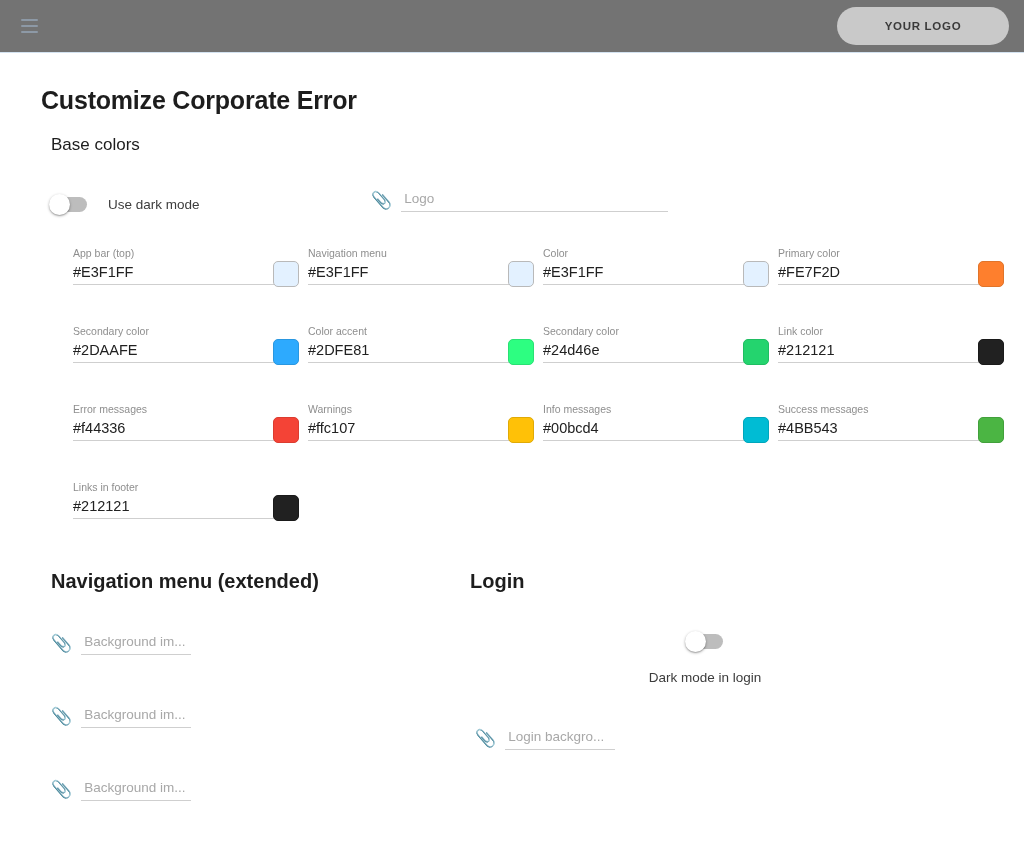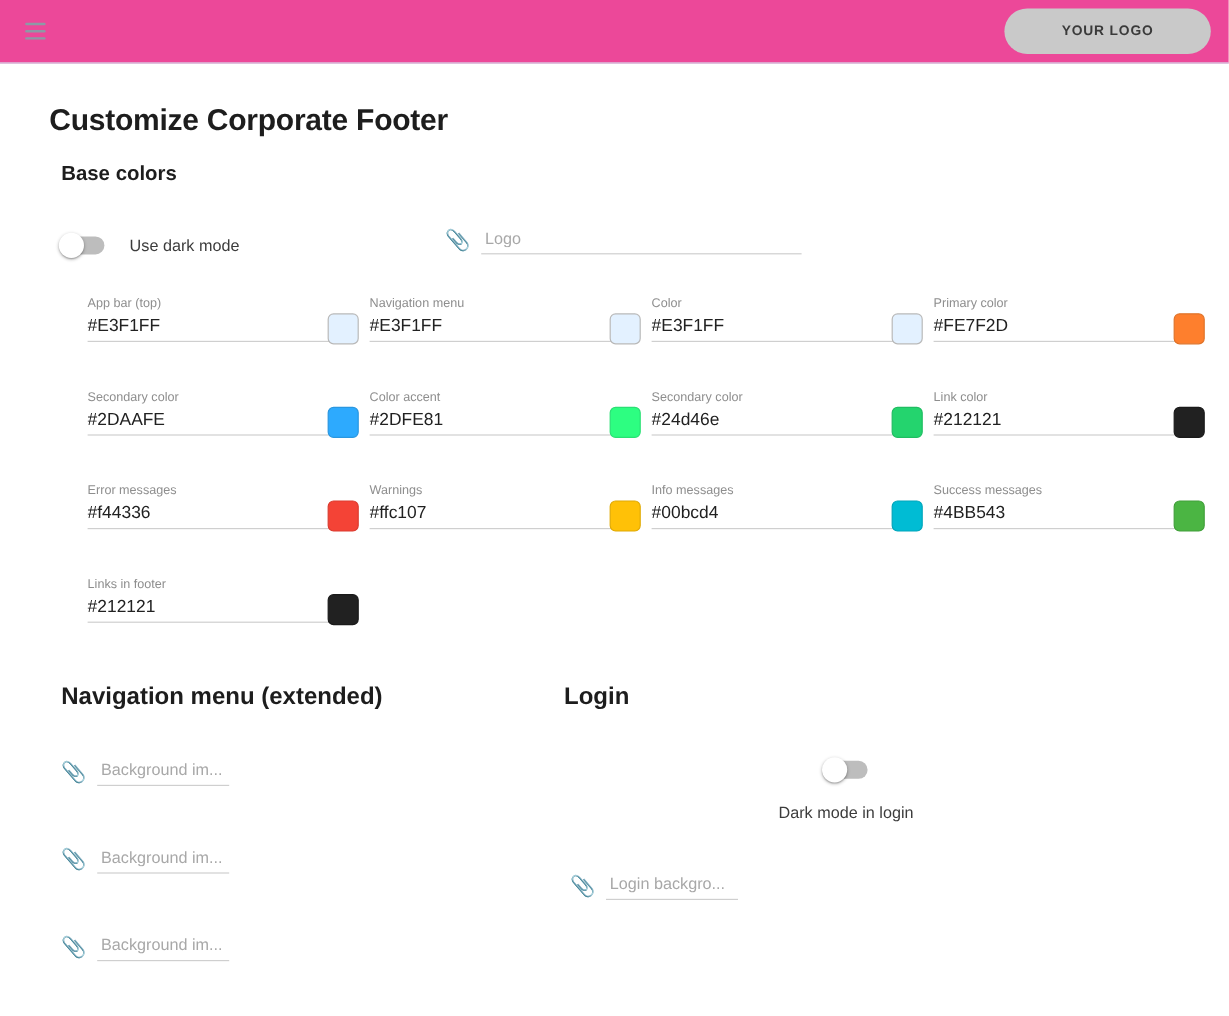--- a/index.html
+++ b/index.html
@@ -8,21 +8,21 @@
     width: 1024px; height: 847px;
     background: #ffffff;
     font-family: "Liberation Sans", sans-serif;
     overflow: hidden;
   }
 
   
   .appbar {
     position: relative;
     height: 53px;
-    background: #ec4899;
+    background: #737373;
     border-bottom: 1px solid #d3e2f0;
     display: flex;
     align-items: center;
     padding: 0 0 0 10px;
   }
   .hamburger {
     width: 28px; height: 28px;
     display: flex; flex-direction: column;
     justify-content: center; align-items: center;
     gap: 4px;
@@ -55,21 +55,21 @@
   .page-title {
     margin: 33px 0 0 41px;
     font-size: 25px;
     font-weight: bold;
     color: #1d1d1d;
     letter-spacing: -0.2px;
   }
   .section-title-sm {
     margin: 20px 0 0 51px;
     font-size: 17px;
-    font-weight: bold;
+    font-weight: normal;
     color: #1d1d1d;
   }
   .section-title-lg {
     font-size: 20px;
     font-weight: bold;
     color: #1d1d1d;
   }
 
   
   .toggle-row {
@@ -190,21 +190,21 @@
     <span></span>
     <span></span>
   </div>
   <div class="logo-pill">
     <span>YOUR LOGO</span>
   </div>
 </div>
 
 <div class="page">
 
-  <div class="page-title">Customize Corporate Footer</div>
+  <div class="page-title">Customize Corporate Error</div>
   <div class="section-title-sm">Base colors</div>
 
   <div style="margin:36px 0 0 51px; display:flex; align-items:flex-end;">
     <div class="toggle-row" style="width:320px;">
       <div class="switch">
         <div class="knob"></div>
       </div>
       <span class="toggle-label">Use dark mode</span>
     </div>
     <div class="file-field">

